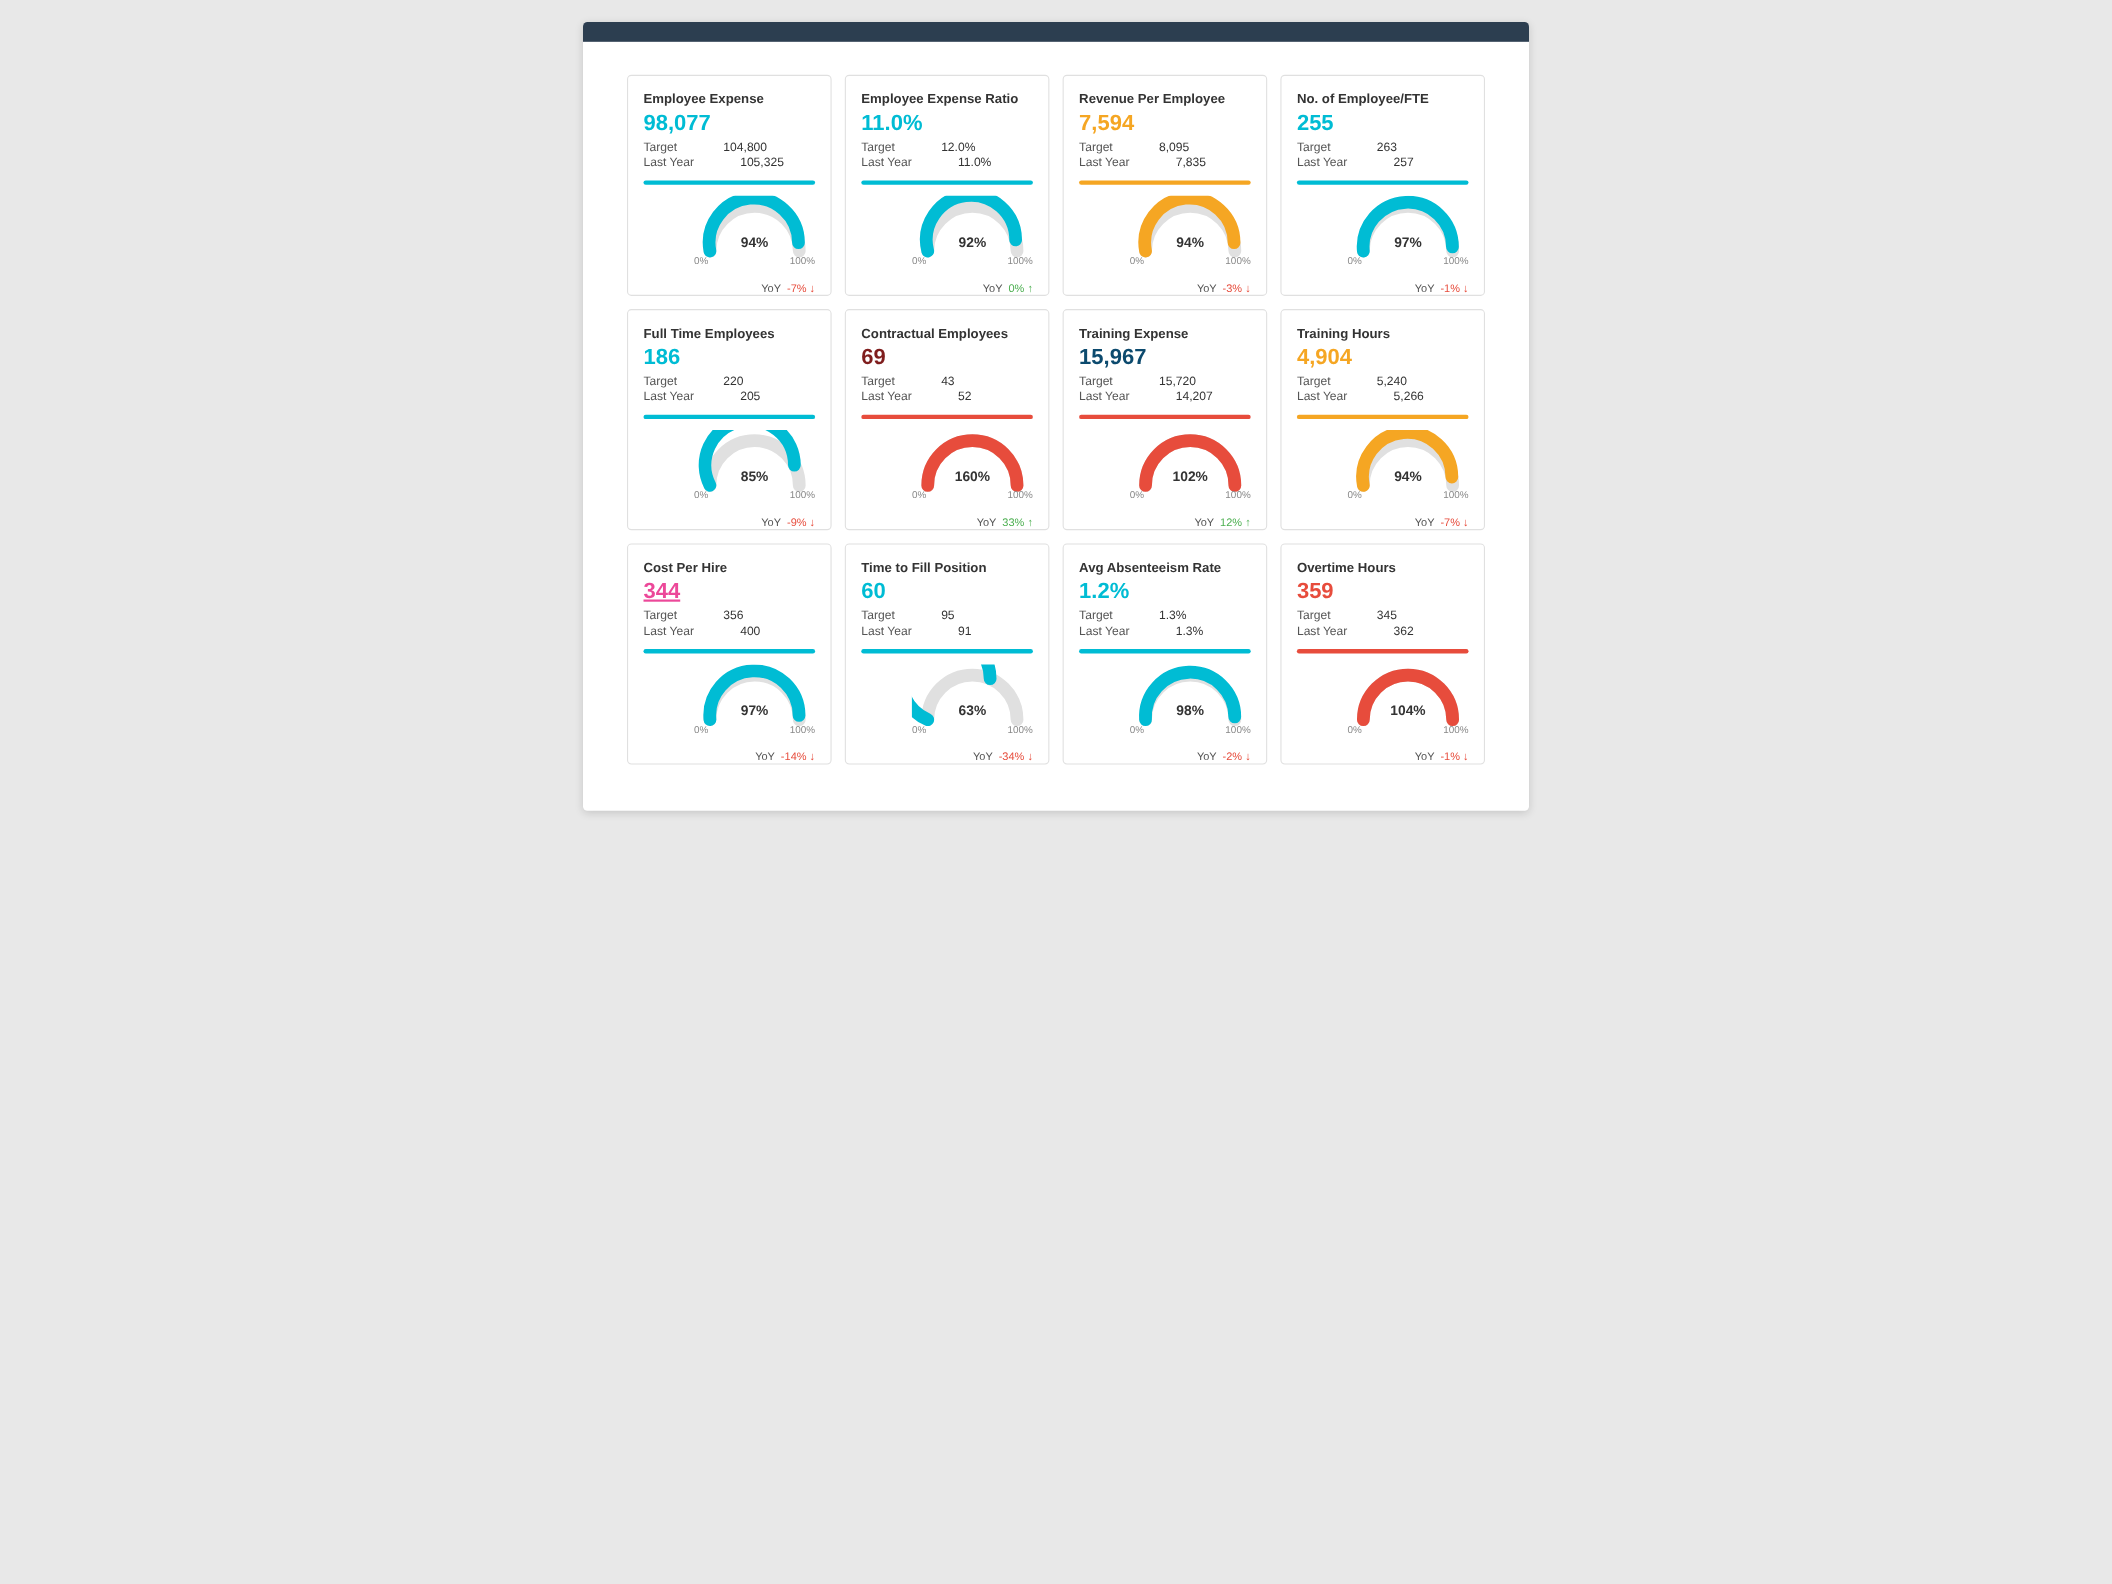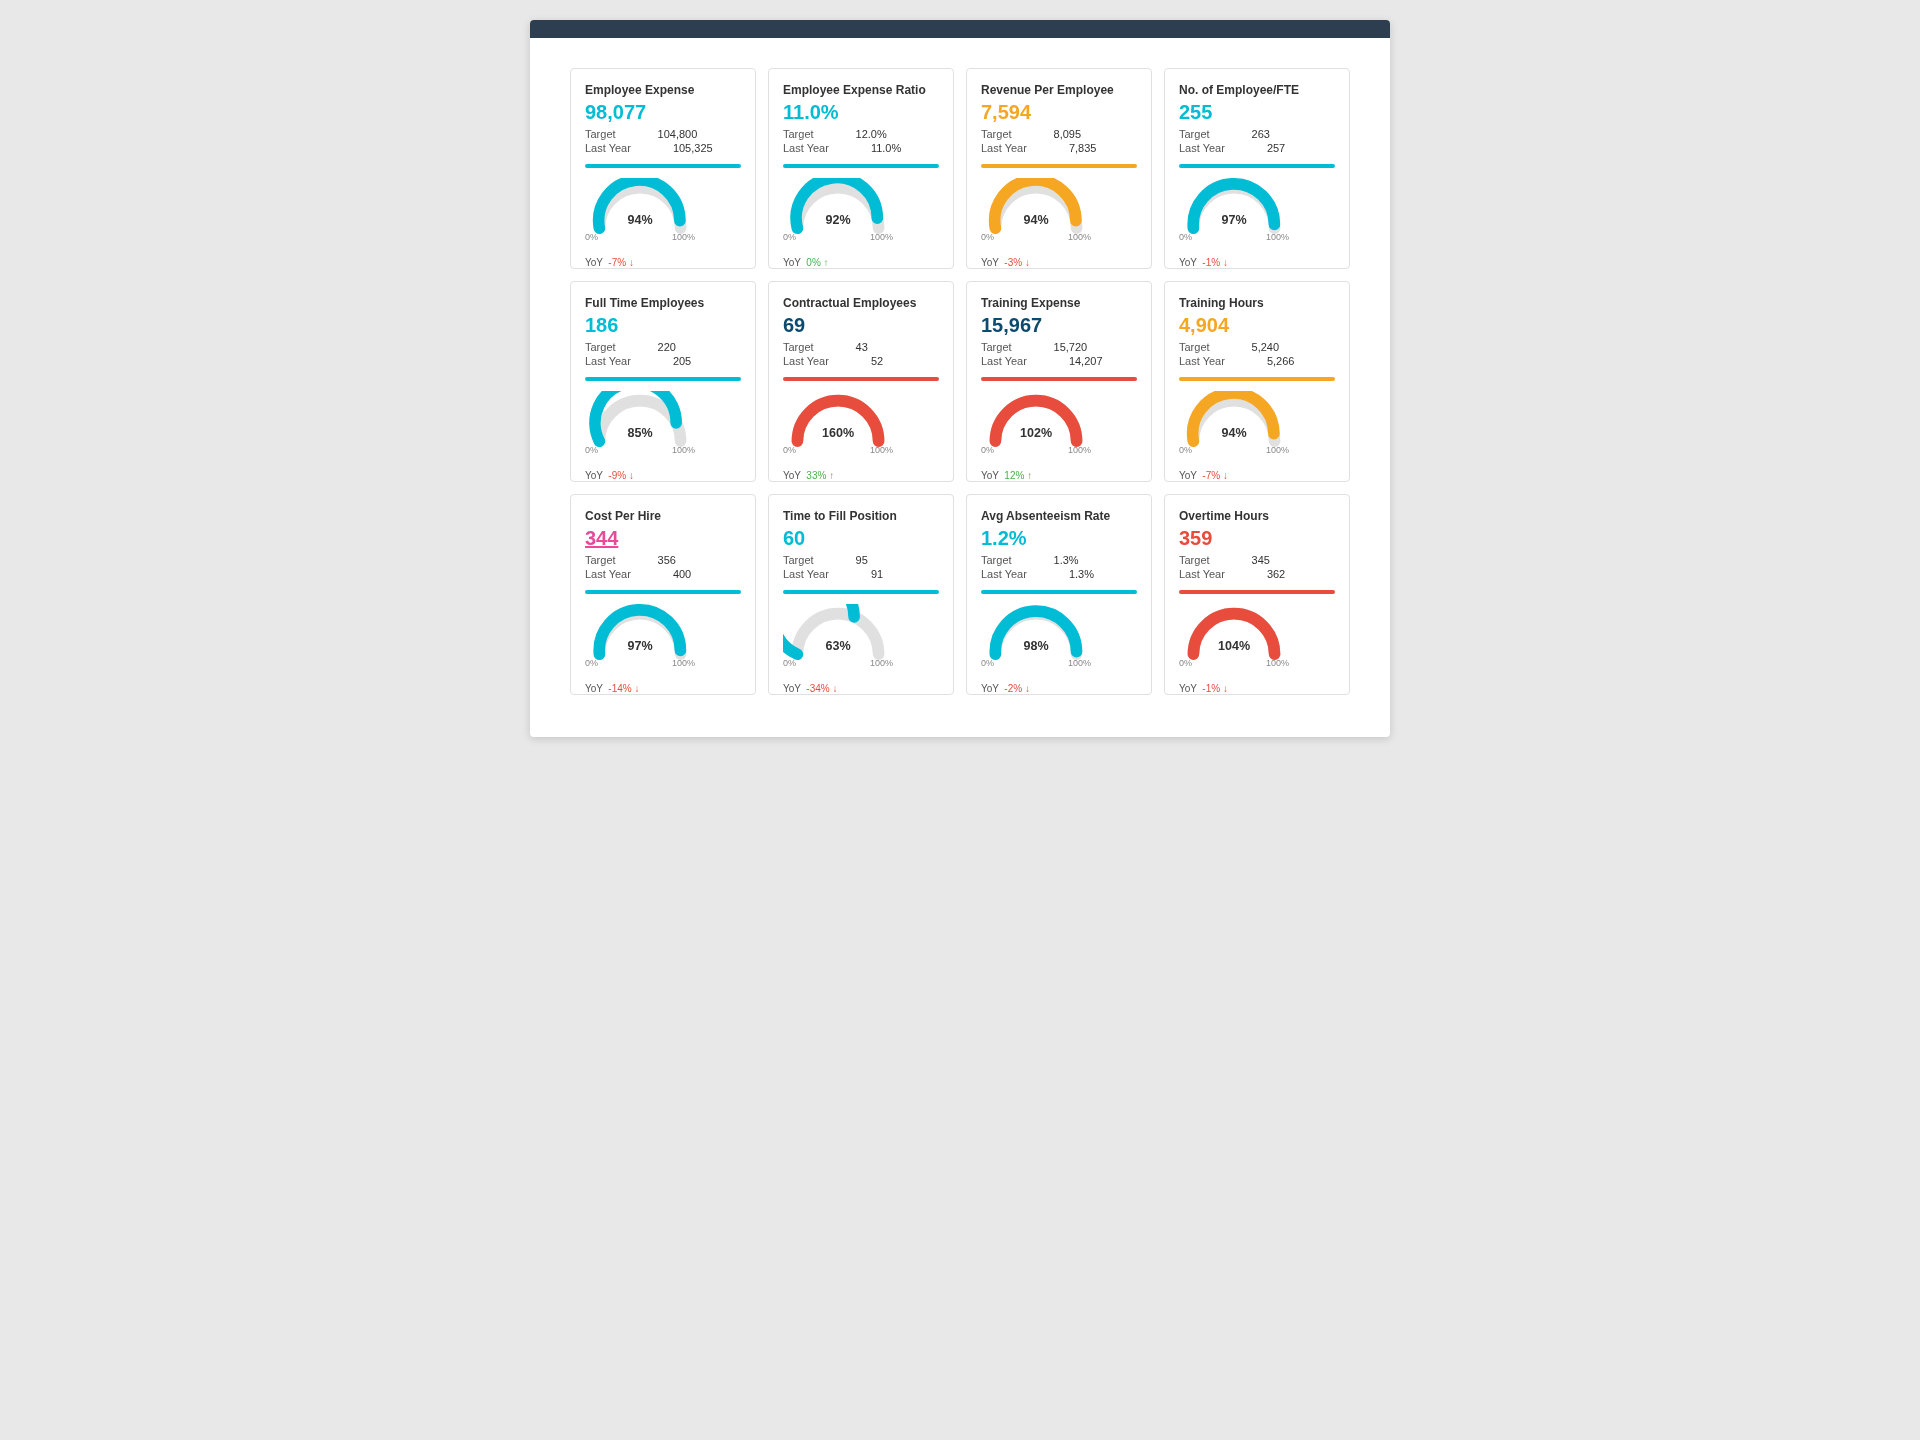--- a/index.html
+++ b/index.html
@@ -89,21 +89,21 @@
     .card-row span.label { color: #555; }
     .card-row span.val { color: #333; font-weight: 500; margin-left: 34px; }
     .color-bar {
       height: 4px;
       margin: 8px 0 6px;
       border-radius: 2px;
     }
     .gauge-area {
       display: flex;
       flex-direction: column;
-      align-items: flex-start;
+      align-items: flex-end;
       margin-top: 4px;
     }
     .gauge-svg {
       width: 110px;
       height: 58px;
     }
     .gauge-labels {
       display: flex;
       justify-content: space-between;
       width: 110px;
@@ -264,21 +264,21 @@
         <span>0%</span>
         <span>100%</span>
       </div>
       <div class="yoy-row">
         YoY &nbsp;<span style="color:#e74c3c;">-9% ↓</span>
       </div>
     </div>
   </div>
           <div class="card">
     <div class="card-title">Contractual Employees</div>
-    <div class="card-value" style="color:#0c4a6e;">69</div>
+    <div class="card-value" style="color:#7f1d1d;">69</div>
     <div class="card-row">
       <span class="label">Target</span>
       <span class="val">43</span>
     </div>
     <div class="card-row">
       <span class="label">Last Year</span>
       <span class="val">52</span>
     </div>
     <div class="color-bar" style="background:#e74c3c;"></div>
     <div class="gauge-area">

